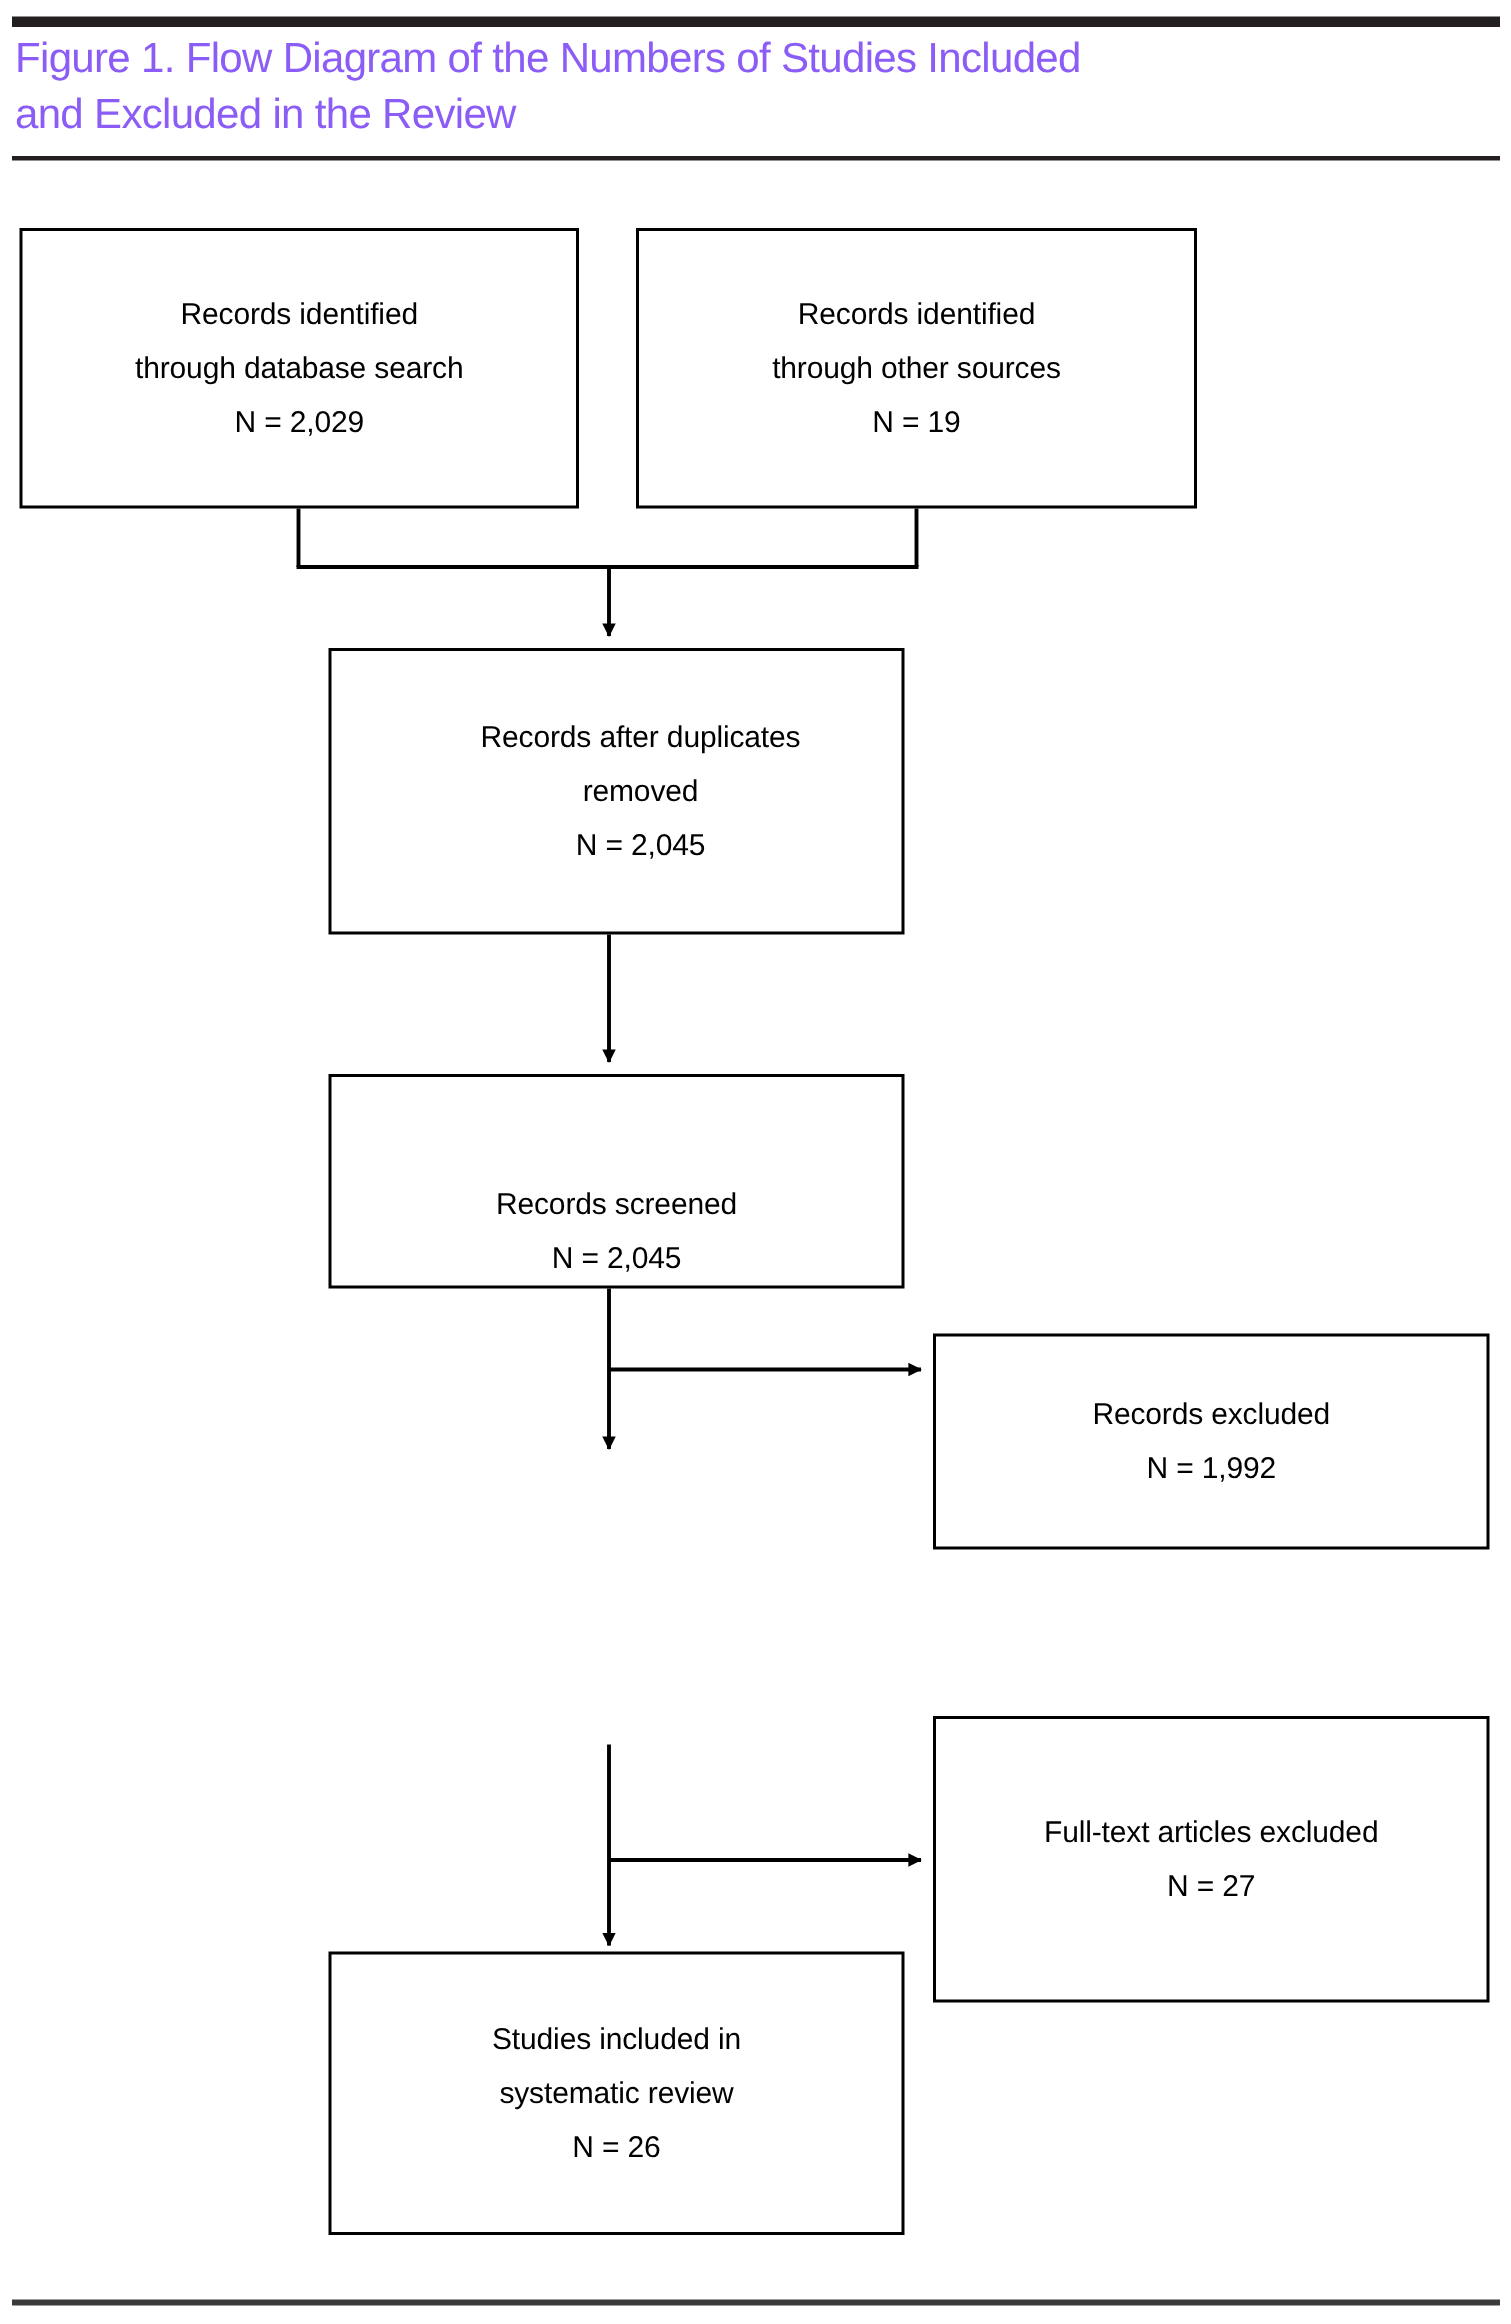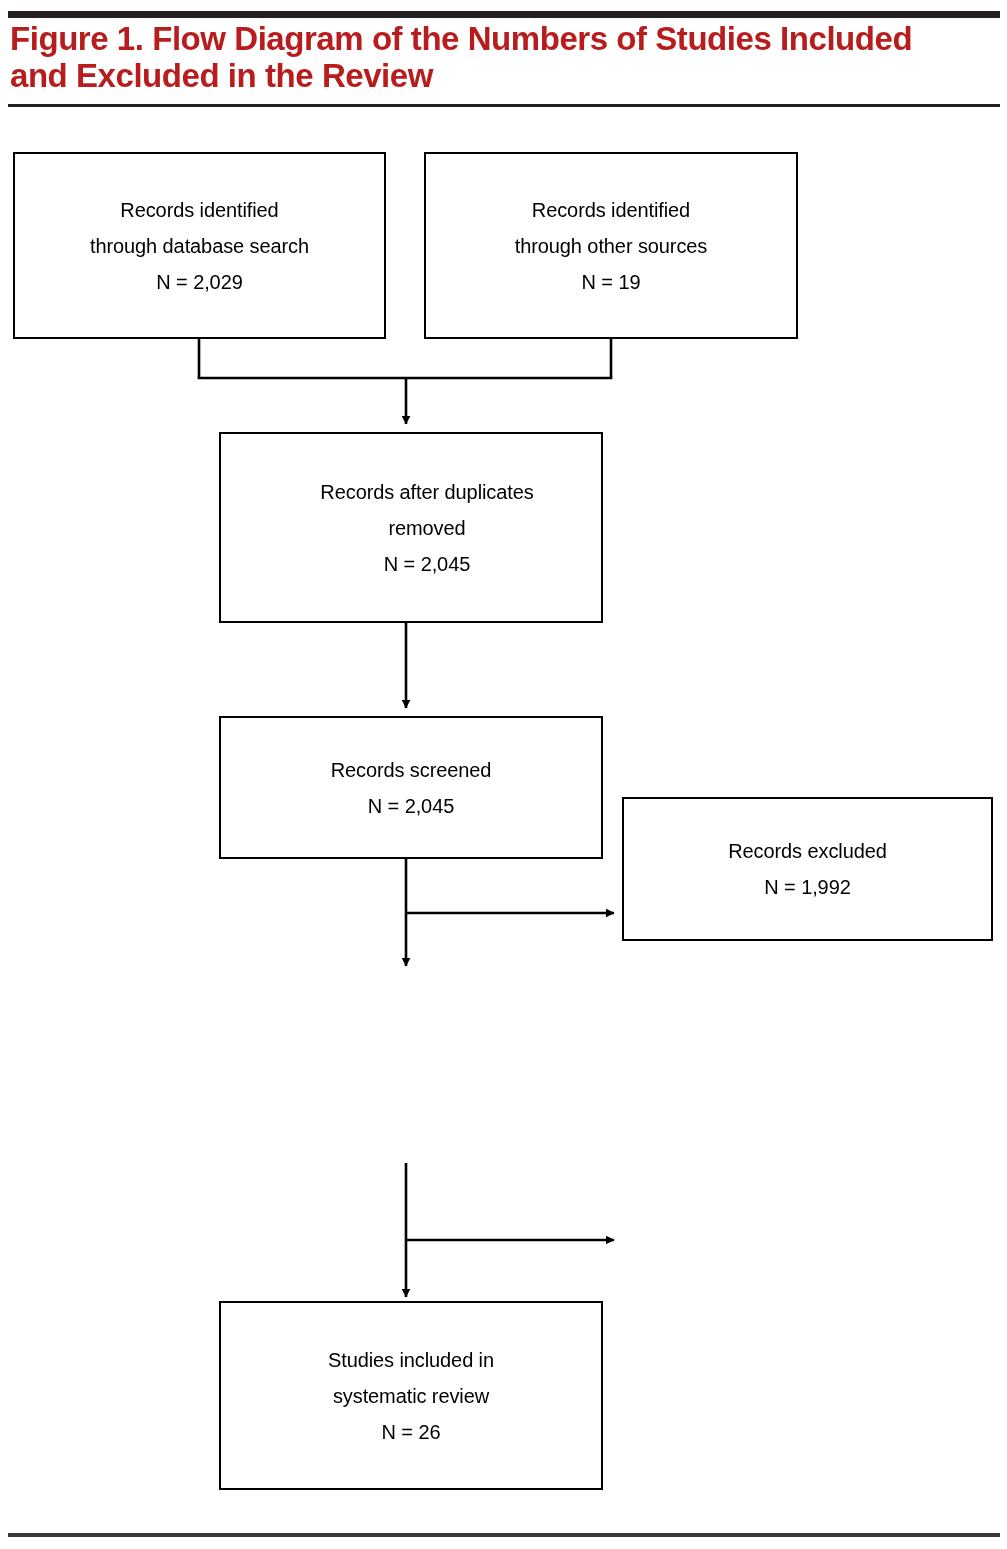--- a/index.html
+++ b/index.html
@@ -45,25 +45,25 @@
     top: 1533px;
     width: 992px;
     height: 4px;
     background: #3a3a3a;
   }
   #figure-title {
     position: absolute;
     left: 10px;
     top: 20px;
     width: 985px;
-    font-size: 33px;
+    font-size: 28px;
     line-height: 37px;
-    font-weight: bold;
+    font-weight: normal;
     letter-spacing: -0.45px;
-    color: #b91c1c;
+    color: #8b5cf6;
     white-space: pre-line;
   }
 
   
   #flow-diagram {
     position: absolute;
     left: 0;
     top: 0;
     width: 1007px;
     height: 1549px;
@@ -145,31 +145,35 @@
 through other sources
 N = 19</div>
   </div>
 
   <div class="flow-box" style="left:219px; top:432px; width:384px; height:191px;padding-left:32px;">
     <div class="box-text">Records after duplicates
 removed
 N = 2,045</div>
   </div>
 
-  <div class="flow-box" style="left:219px; top:716px; width:384px; height:143px;">
+  <div class="flow-box" style="left:219px; top:716px; width:384px; height:143px;align-items:flex-end;">
     <div class="box-text">Records screened
 N = 2,045</div>
   </div>
 
-  <div class="flow-box" style="left:622px; top:797px; width:371px; height:144px;">
+  <div class="flow-box" style="left:622px; top:889px; width:371px; height:144px;">
     <div class="box-text">Records excluded
 N = 1,992</div>
   </div>
 
 
+  <div class="flow-box" style="left:622px; top:1144px; width:371px; height:191px;">
+    <div class="box-text">Full-text articles excluded
+N = 27</div>
+  </div>
 
   <div class="flow-box" style="left:219px; top:1301px; width:384px; height:189px;">
     <div class="box-text">Studies included in
 systematic review
 N = 26</div>
   </div>
 
 </div>
 
 <div class="rule-thin-bottom"></div>

